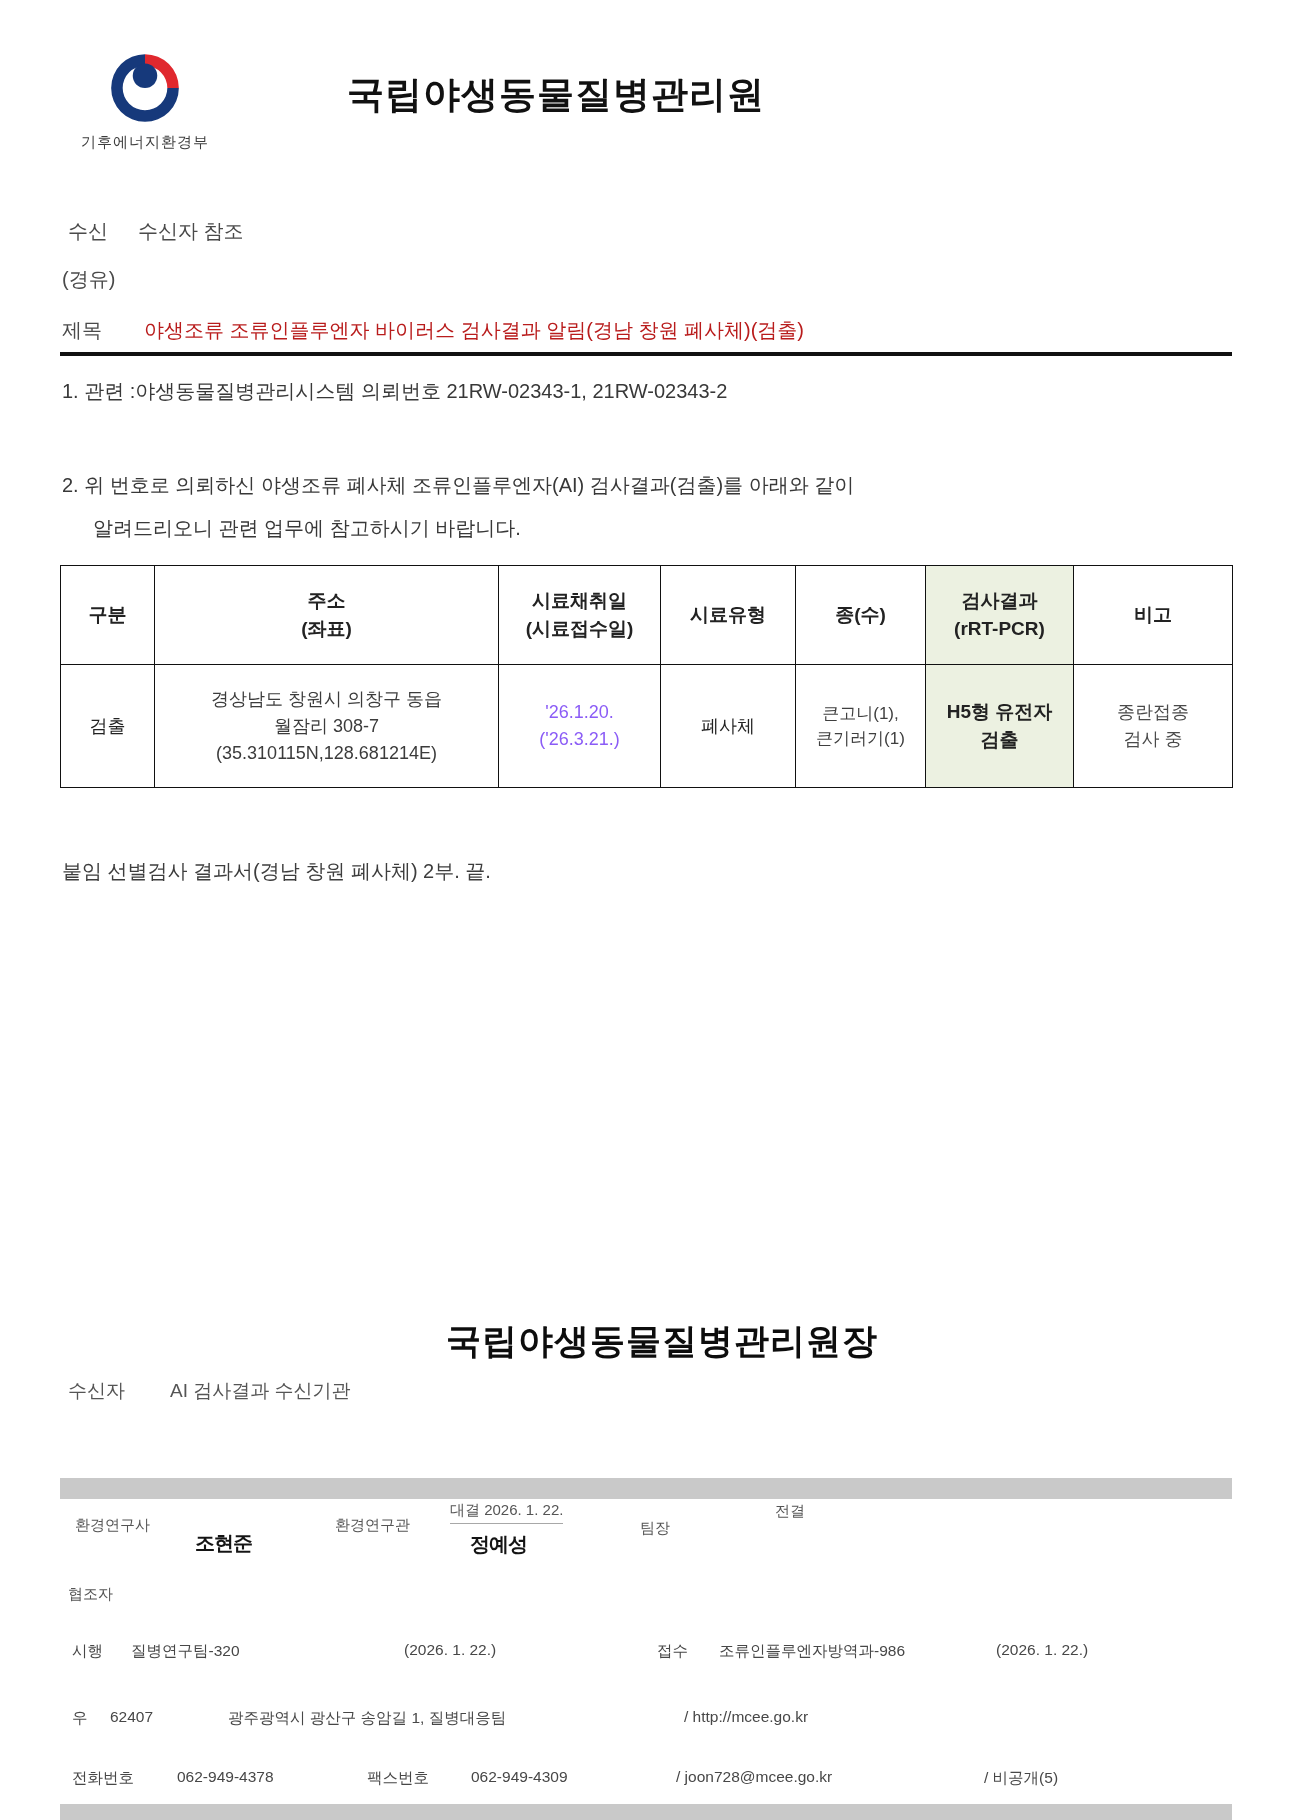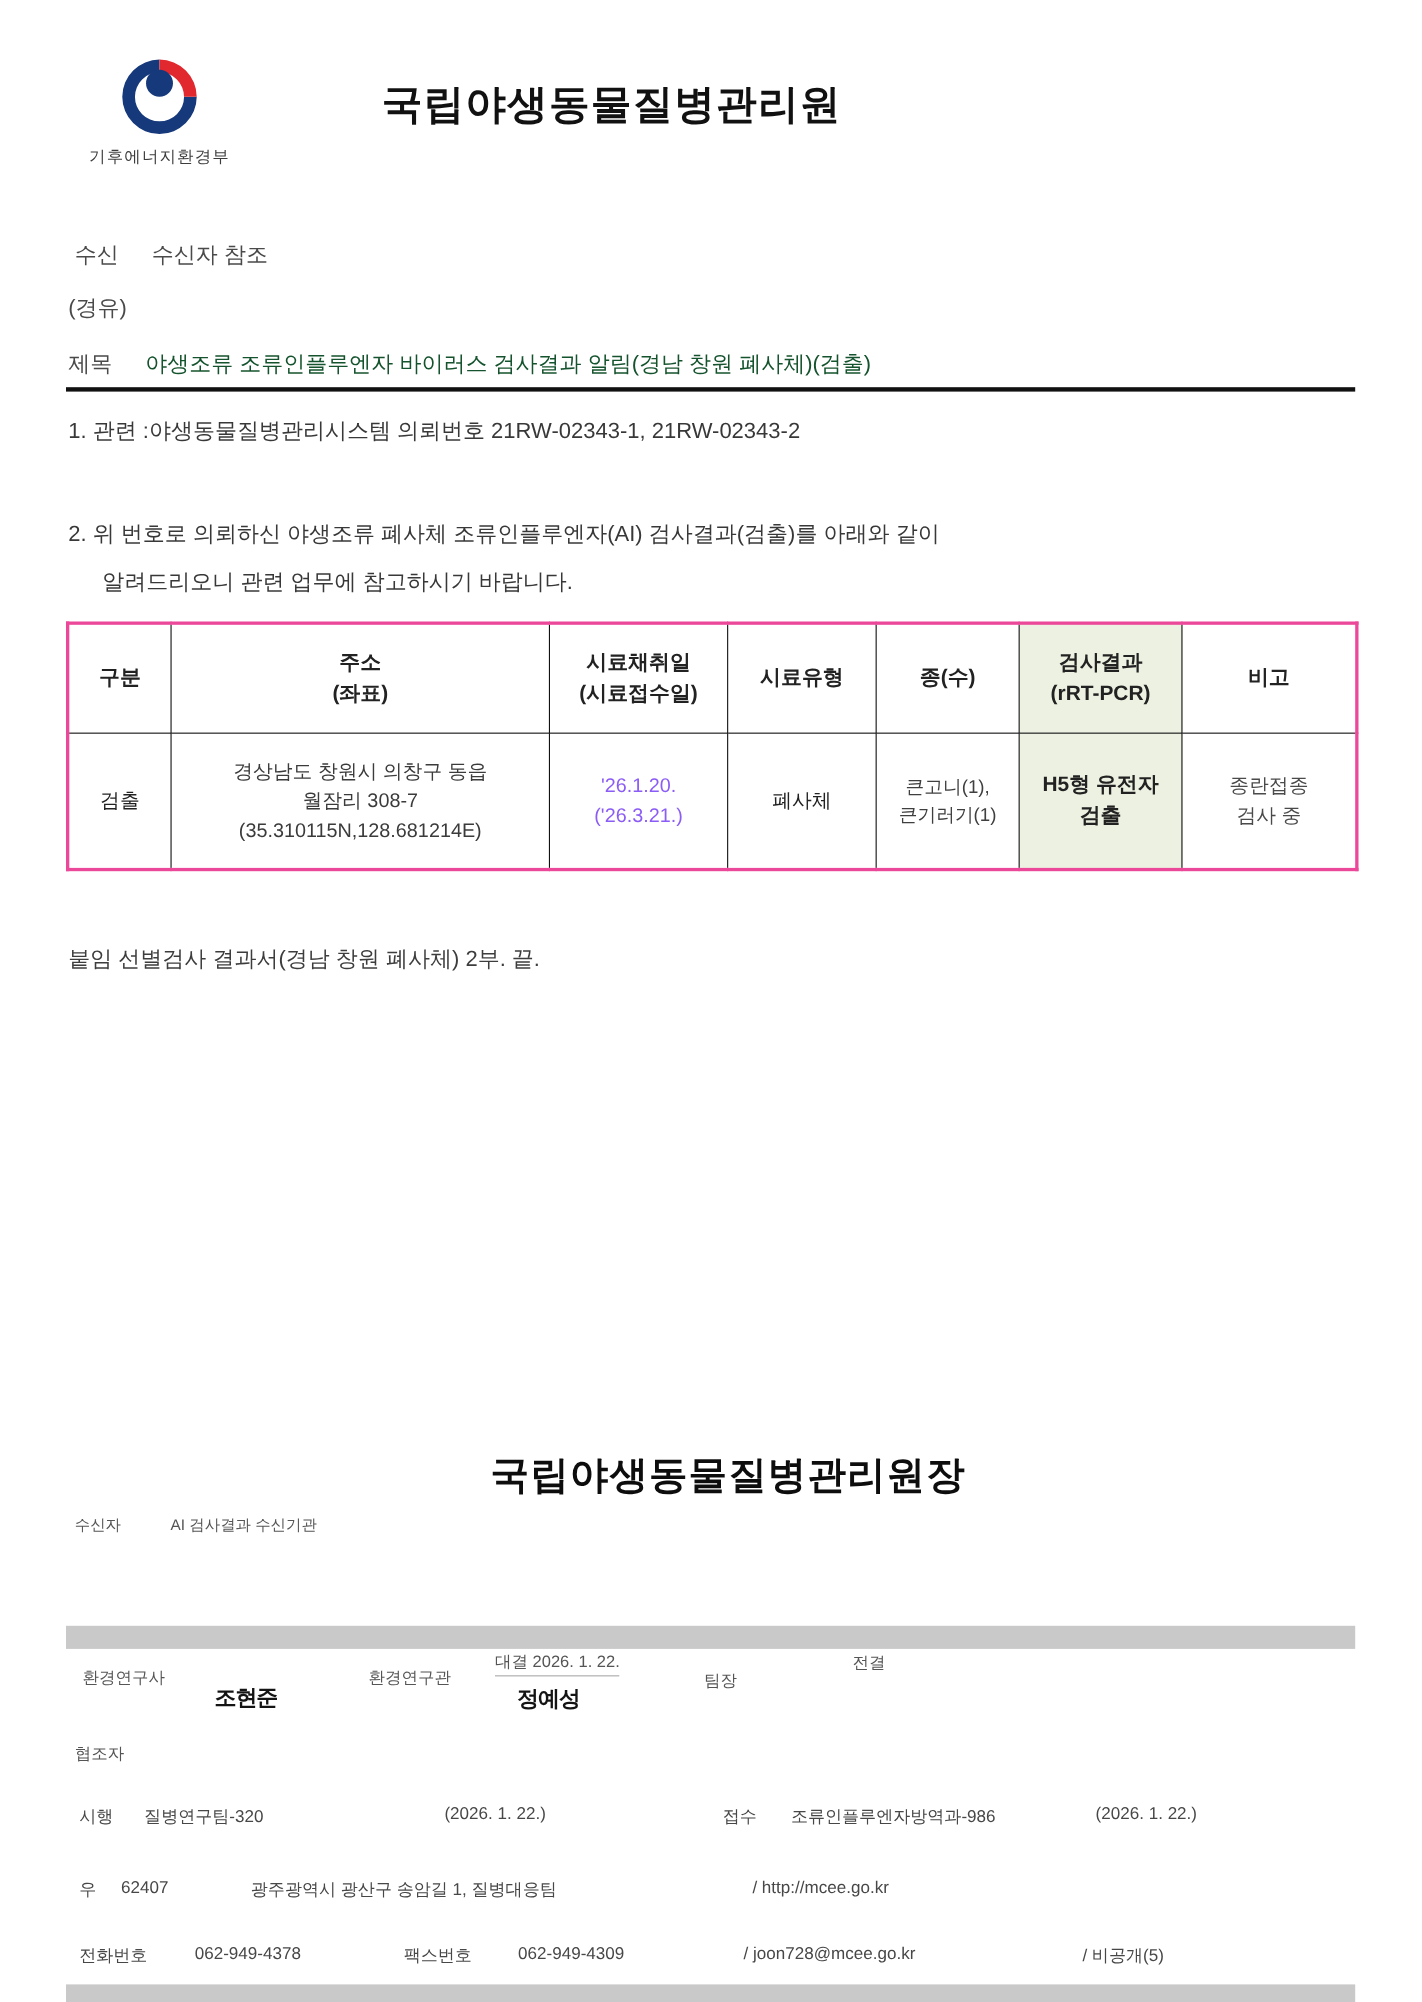--- a/index.html
+++ b/index.html
@@ -12,53 +12,53 @@
   .logo-wrap{left:70px;top:52px;width:150px;text-align:center;}
   .logo-wrap svg{display:block;margin:0 auto;}
   .ministry{margin-top:9px;font-size:15px;letter-spacing:1px;color:#3c3c3c;white-space:nowrap;}
   .institute-title{left:347px;top:70px;font-size:37px;font-weight:800;color:#111;letter-spacing:1px;white-space:nowrap;}
   
   .line{white-space:nowrap;font-size:20px;color:#4a4a4a;}
   .recv{left:68px;top:218px;}
   .recv .val{margin-left:30px;}
   .via{left:62px;top:266px;}
   .subj{left:62px;top:317px;}
-  .subj .val{margin-left:30px;color:#14532d;}
+  .subj .val{margin-left:42px;color:#b91c1c;}
   .subject-rule{left:60px;top:352px;width:1172px;height:4px;background:#111;}
   .item1{left:62px;top:378px;color:#383838;}
   .item2a{left:62px;top:472px;color:#383838;}
   .item2b{left:93px;top:515px;color:#383838;}
   .attach{left:62px;top:858px;color:#3d3d3d;}
   
   table.result{
     position:absolute;left:60px;top:565px;border-collapse:collapse;table-layout:fixed;
     width:1172px;font-size:18px;color:#222;
   }
   table.result td{border:1.6px solid #111;text-align:center;vertical-align:middle;padding:2px 3px;line-height:1.5;}
-  table.result{border:3px solid #ec4899;}
+  table.result{border:1px solid #ec4899;}
   tr.hdr td{font-weight:bold;font-size:19px;height:94px;}
   tr.bdy td{height:118px;}
   td.green{background:#ecf1e1;}
   td.resultcell{font-weight:bold;font-size:19px;line-height:1.7;}
   td.note{color:#4a4a4a;line-height:1.8;}
   td.species{font-size:17px;line-height:1.7;color:#3f3f3f;}
   td.addr{font-size:18px;line-height:1.7;color:#3b3b3b;}
   td.date{color:#8b5cf6;line-height:1.9;}
   
   .signer-title{left:446px;top:1318px;font-size:35px;font-weight:800;color:#0d0d0d;letter-spacing:1px;white-space:nowrap;z-index:3;}
   .stamp{
     left:767px;top:1247px;width:207px;height:203px;box-sizing:border-box;
     border:8px solid #c04a42;border-radius:8px;z-index:1;
     display:flex;flex-direction:column;justify-content:space-around;align-items:center;
     color:#c04a42;font-weight:800;text-align:center;padding:6px 2px;opacity:.92;
   }
   .stamp .s1{font-size:44px;letter-spacing:3px;line-height:1;}
   .stamp .s2{font-size:44px;letter-spacing:3px;line-height:1;opacity:.5;}
   .stamp .s3{font-size:36px;letter-spacing:0px;line-height:1;}
-  .receiver{left:68px;top:1378px;font-size:14px;color:#555;}
+  .receiver{left:68px;top:1378px;font-size:19px;color:#555;}
   .receiver .val{margin-left:45px;}
   .graybar-top{left:60px;top:1478px;width:1172px;height:21px;background:#c9c9c9;}
   .graybar-bottom{left:60px;top:1804px;width:1172px;height:16px;background:#c9c9c9;}
   
   .small{font-size:15px;color:#555;white-space:nowrap;}
   .sig{font-size:20px;font-weight:800;color:#141414;letter-spacing:-1px;white-space:nowrap;}
   .lab-researcher{left:75px;top:1516px;}
   .sig-researcher{left:195px;top:1530px;}
   .lab-senior{left:335px;top:1516px;}
   .approval-date{left:450px;top:1501px;border-bottom:1px solid #a8a8a8;padding-bottom:3px;}

